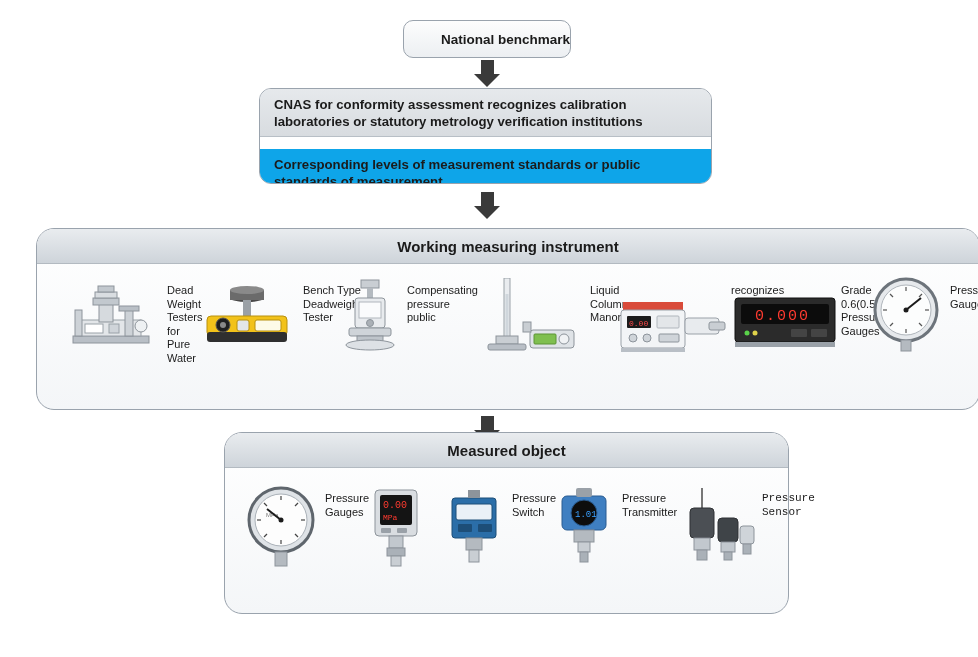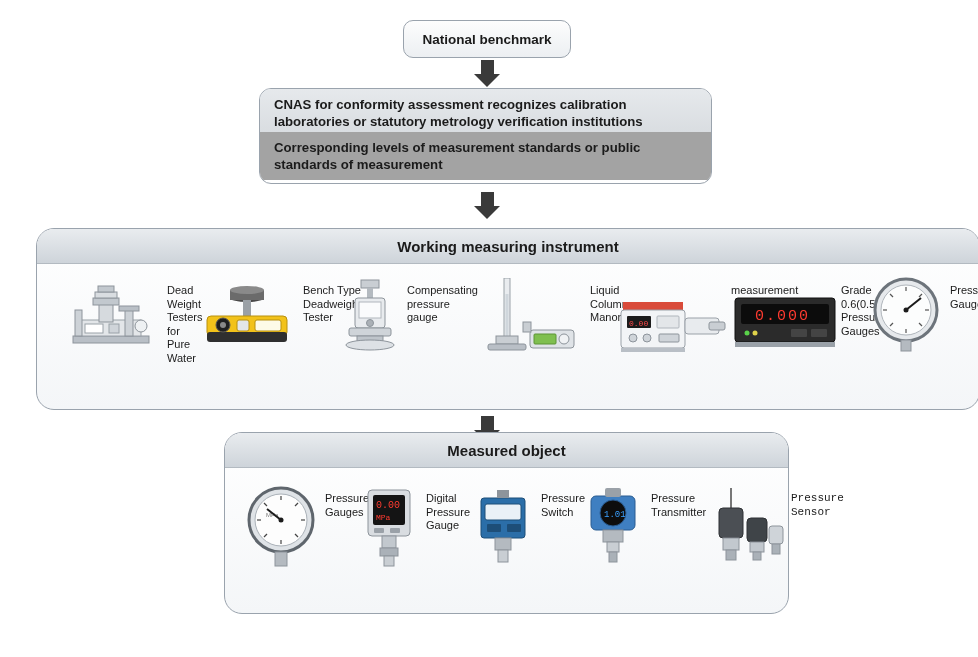--- a/index.html
+++ b/index.html
@@ -33,21 +33,21 @@
 
   
   .benchmark {
     left: 403px;
     top: 20px;
     width: 168px;
     height: 38px;
     border-radius: 10px;
     display: flex;
     align-items: center;
-    justify-content: center;
+    justify-content: flex-end;
     background: linear-gradient(180deg, #fdfdfd 0%, #eceff2 100%);
   }
   .benchmark .txt {
     font-size: 13.5px;
     font-weight: bold;
     color: #1b1b1b;
   }
 
   
   .cnas-wrap {
@@ -65,26 +65,26 @@
     left: 0; top: 0;
     width: 100%;
     height: 48px;
     box-sizing: border-box;
     padding: 7px 14px 0 14px;
     background: linear-gradient(180deg, #e6e9ec 0%, #d8dce0 100%);
     border-bottom: 1px solid #b8bfc6;
   }
   .cnas-bottom {
     position: absolute;
-    left: 0; top: 43px;
+    left: 0; top: 60px;
     width: 100%;
     height: 48px;
     box-sizing: border-box;
     padding: 7px 14px 0 14px;
-    background: #a3a3a3;
+    background: #0ea5e9;
   }
   .cnas-top .txt, .cnas-bottom .txt {
     font-size: 13.2px;
     font-weight: bold;
     line-height: 17px;
     color: #1b1b1b;
   }
 
   
   .arrow {
@@ -262,21 +262,21 @@
             <rect x="26" y="2" width="18" height="8" fill="#c9ced3" stroke="#8d949b"></rect>
             <rect x="32" y="10" width="6" height="10" fill="#b4bac0"></rect>
             <rect x="20" y="20" width="30" height="30" rx="3" fill="#e8ebee" stroke="#8d949b"></rect>
             <rect x="24" y="24" width="22" height="16" fill="#fafbfc" stroke="#b0b6bc"></rect>
             <circle cx="35" cy="45" r="3.5" fill="#aab0b6" stroke="#8d949b"></circle>
             <rect x="14" y="50" width="42" height="8" rx="2" fill="#cfd4d9" stroke="#8d949b"></rect>
             <rect x="22" y="58" width="26" height="6" fill="#bfc5cb" stroke="#8d949b"></rect>
             <ellipse cx="35" cy="67" rx="24" ry="5" fill="#dde1e5" stroke="#8d949b"></ellipse>
           </svg>
         </div>
-        <div class="cap">Compensating pressure gauge</div>
+        <div class="cap">Compensating pressure public</div>
       </div>
 
       <div class="item" style="width:145px;">
         <div class="pic">
           <svg width="120" height="76" viewBox="0 0 120 76">
             <rect x="36" y="0" width="6" height="60" fill="#e9ecef" stroke="#9aa1a8"></rect>
             <rect x="37.5" y="16" width="3" height="44" fill="#cfd6dc"></rect>
             <rect x="28" y="58" width="22" height="8" fill="#c9ced3" stroke="#8d949b"></rect>
             <rect x="20" y="66" width="38" height="6" rx="2" fill="#b9bfc6" stroke="#8d949b"></rect>
             <rect x="62" y="52" width="44" height="18" rx="3" fill="#dfe3e7" stroke="#8d949b"></rect>
@@ -297,21 +297,21 @@
             <text x="16" y="44" font-size="8" fill="#ff4a4a" font-family="'Liberation Mono',monospace">0.00</text>
             <rect x="44" y="34" width="22" height="12" rx="1" fill="#e3e6e9" stroke="#b0b6bc"></rect>
             <circle cx="20" cy="56" r="4" fill="#cfd4d9" stroke="#8d949b"></circle>
             <circle cx="34" cy="56" r="4" fill="#cfd4d9" stroke="#8d949b"></circle>
             <rect x="46" y="52" width="20" height="8" rx="1" fill="#cfd4d9" stroke="#8d949b"></rect>
             <rect x="72" y="36" width="34" height="16" rx="3" fill="#e8ebee" stroke="#9aa1a8"></rect>
             <rect x="96" y="40" width="16" height="8" rx="2" fill="#c9ced3" stroke="#8d949b"></rect>
             <rect x="8" y="66" width="64" height="4" fill="#b9bfc6"></rect>
           </svg>
         </div>
-        <div class="cap">measurement</div>
+        <div class="cap">recognizes</div>
       </div>
 
       <div class="item" style="width:133px;">
         <div class="pic">
           <svg width="108" height="64" viewBox="0 0 108 64">
             <rect x="4" y="8" width="100" height="44" rx="3" fill="#2b2b2b" stroke="#111"></rect>
             <rect x="10" y="14" width="88" height="20" rx="2" fill="#0c0c0c"></rect>
             <text x="24" y="30" font-size="15" fill="#ff3b30" font-family="'Liberation Mono',monospace" letter-spacing="2">0.000</text>
             <circle cx="16" cy="43" r="2.5" fill="#5ad24a"></circle>
             <circle cx="24" cy="43" r="2.5" fill="#e0d24a"></circle>
@@ -391,21 +391,20 @@
             <rect x="21" y="11" width="32" height="30" rx="2" fill="#141414"></rect>
             <text x="24" y="24" font-size="10" fill="#ff3b30" font-family="'Liberation Mono',monospace">0.00</text>
             <text x="24" y="36" font-size="8" fill="#ff3b30" font-family="'Liberation Mono',monospace">MPa</text>
             <rect x="22" y="44" width="10" height="5" rx="1" fill="#9aa1a8"></rect>
             <rect x="38" y="44" width="10" height="5" rx="1" fill="#9aa1a8"></rect>
             <rect x="30" y="52" width="14" height="12" fill="#c2c8ce" stroke="#8d949b"></rect>
             <rect x="28" y="64" width="18" height="8" fill="#aab1b8" stroke="#8d949b"></rect>
             <rect x="32" y="72" width="10" height="10" fill="#c9ced3" stroke="#8d949b"></rect>
           </svg>
         </div>
-        <div class="cap">Digital Pressure Gauge</div>
       </div>
 
       <div class="item" style="width:110px;">
         <div class="pic">
           <svg width="72" height="86" viewBox="0 0 72 86">
             <rect x="14" y="14" width="44" height="40" rx="3" fill="#2b6ea8" stroke="#1d4e78"></rect>
             <rect x="18" y="20" width="36" height="16" rx="2" fill="#eaf1f7" stroke="#1d4e78"></rect>
             <rect x="20" y="40" width="14" height="8" rx="1" fill="#1d4e78"></rect>
             <rect x="40" y="40" width="14" height="8" rx="1" fill="#1d4e78"></rect>
             <rect x="30" y="6" width="12" height="8" fill="#8d949b"></rect>

